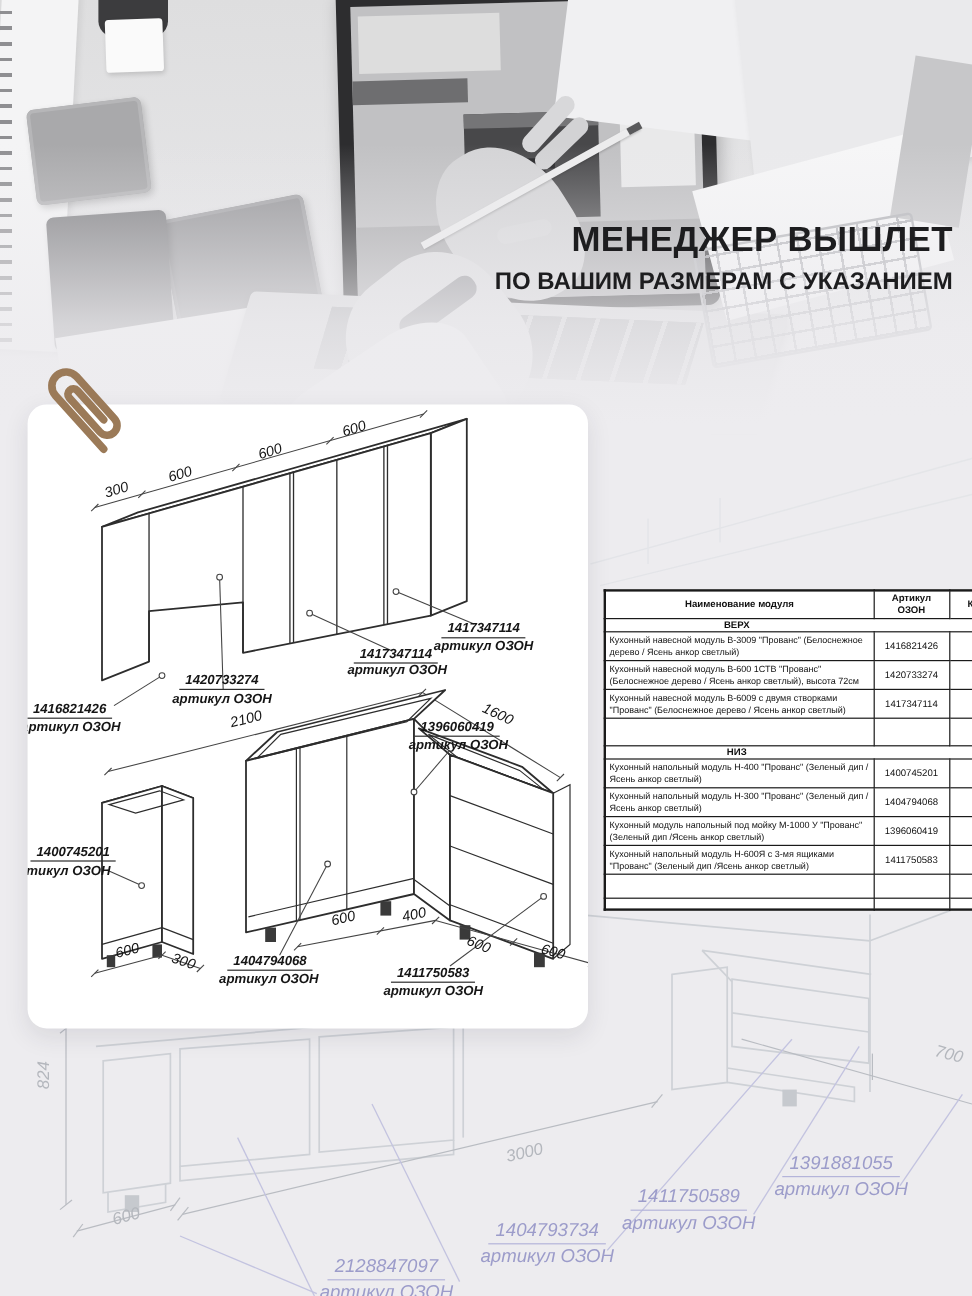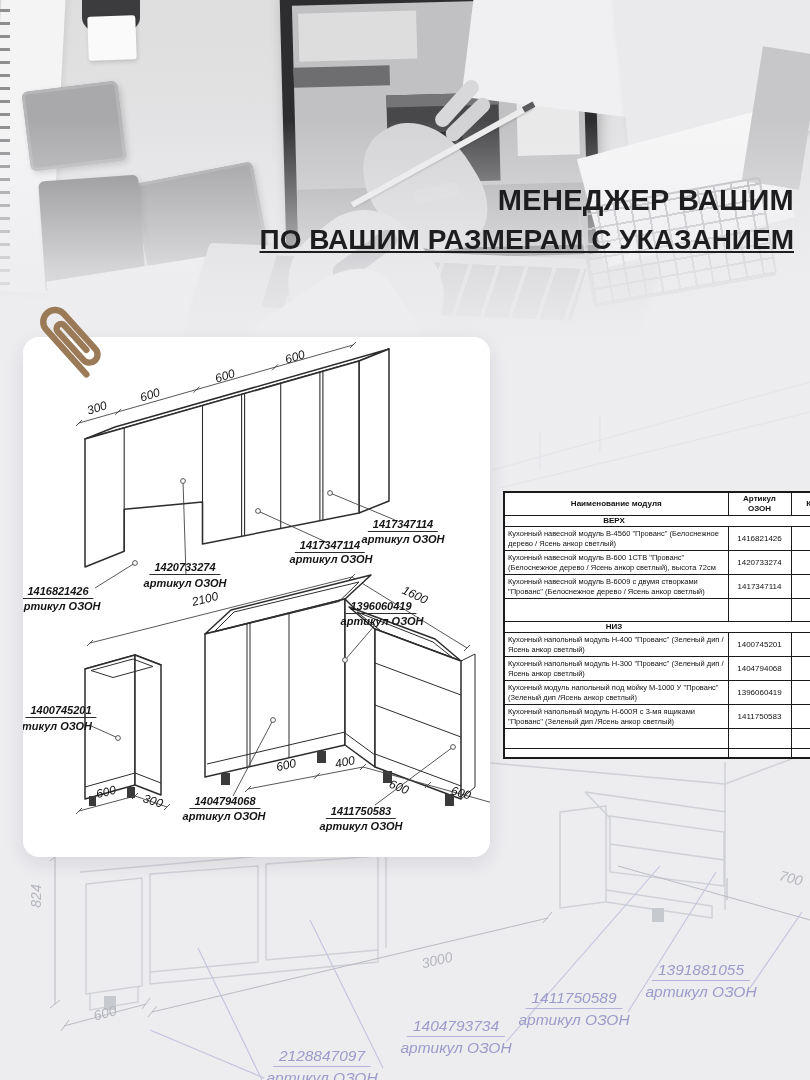--- a/index.html
+++ b/index.html
@@ -8,21 +8,21 @@
   
   .photo{position:absolute;left:0;top:0;width:810px;height:362px;overflow:hidden;
          background:linear-gradient(180deg,#dededf 0%,#e7e7e9 70%,#edecef 100%);}
   .ph{position:absolute;}
   .fadeout{position:absolute;left:0;top:120px;width:810px;height:242px;
            background:linear-gradient(180deg,rgba(237,236,239,0) 0%,rgba(237,236,239,.78) 62%,#edecef 96%);}
   
   .headline{position:absolute;right:16px;top:184px;text-align:right;z-index:5;color:#1d1d1f;font-weight:700;}
   .hl1{font-size:29px;letter-spacing:.3px;}
   .hl2{font-size:35px;margin-top:3px;}
-  .hl3{font-size:28px;margin-top:7px;text-decoration:underline;}
+  .hl3{font-size:20px;margin-top:7px;}
   .hl4{font-size:28px;margin-top:5px;}
   
   .card{position:absolute;left:23px;top:337px;width:467px;height:520px;background:#fff;
         border-radius:16px;box-shadow:0 7px 20px rgba(40,40,60,.10);z-index:4;overflow:hidden;}
   .card svg{position:absolute;left:0;top:0;}
   .dim{position:absolute;white-space:nowrap;font-style:italic;font-size:12px;color:#151515;
        transform:translate(-50%,-50%);z-index:3;}
   .lab{position:absolute;white-space:nowrap;font-style:italic;font-weight:700;font-size:11px;color:#151515;
        transform:translate(-50%,-50%);z-index:3;}
   .lab.num{border-bottom:1.4px solid #2d2d2d;padding:0 5px 1px 5px;}
@@ -95,21 +95,21 @@
     <div class="ph" style="left:296px;top:214px;width:140px;height:150px;background:#dcdcde;border-radius:40%;transform:rotate(-38deg);"></div>
     <div class="ph" style="left:328px;top:246px;width:74px;height:20px;background:#929296;border-radius:9px;transform:rotate(-36deg);"></div>
     <div class="ph" style="left:230px;top:292px;width:190px;height:130px;background:#ececee;border-radius:30%;transform:rotate(-34deg);"></div>
     <div class="ph" style="left:352px;top:202px;width:206px;height:6px;background:#ececed;transform:rotate(-29deg);transform-origin:left center;box-shadow:0 1px 2px rgba(0,0,0,.2);">
       <div style="position:absolute;right:-2px;top:0;width:12px;height:6px;background:#5a5a5c;"></div>
     </div>
     <div class="fadeout"></div>
   </div>
 
   <div class="headline">
-    <div class="hl1">МЕНЕДЖЕР ВАШИМ</div>
+    <div class="hl1">МЕНЕДЖЕР ВЫШЛЕТ</div>
     <div class="hl3">ПО ВАШИМ РАЗМЕРАМ С УКАЗАНИЕМ</div>
   </div>
 
   <svg class="fsvg" width="810" height="1080" viewBox="0 0 810 1080">
     <g stroke="#ced1d6" stroke-width="1.4" fill="none">
       <polygon points="86,884 142,878 142,986 86,994"></polygon>
       <path d="M90,994 L90,1010 L138,1002 L138,986"></path>
       <rect x="104" y="996" width="12" height="14" fill="#c6c9ce" stroke="none"></rect>
       <polygon points="150,874 258,866 258,962 150,972"></polygon>
       <polygon points="266,864 378,856 378,950 266,960"></polygon>
@@ -326,21 +326,21 @@
     <tbody>
         <tr>
       <th>Наименование модуля</th>
       <th>Артикул ОЗОН</th>
       <th>Кол-во</th>
     </tr>
     <tr class="sec">
       <td colspan="3">ВЕРХ</td>
     </tr>
     <tr class="rname">
-      <td>Кухонный навесной модуль В-4560 "Прованс" (Белоснежное дерево / Ясень анкор светлый)</td>
+      <td>Кухонный навесной модуль В-3009 "Прованс" (Белоснежное дерево / Ясень анкор светлый)</td>
       <td class="art">1416821426</td>
       <td></td>
     </tr>
     <tr class="rname">
       <td>Кухонный навесной модуль В-600 1СТВ "Прованс" (Белоснежное дерево / Ясень анкор светлый), высота 72см</td>
       <td class="art">1420733274</td>
       <td></td>
     </tr>
     <tr class="rname">
       <td>Кухонный навесной модуль В-6009 с двумя створками "Прованс" (Белоснежное дерево / Ясень анкор светлый)</td>

